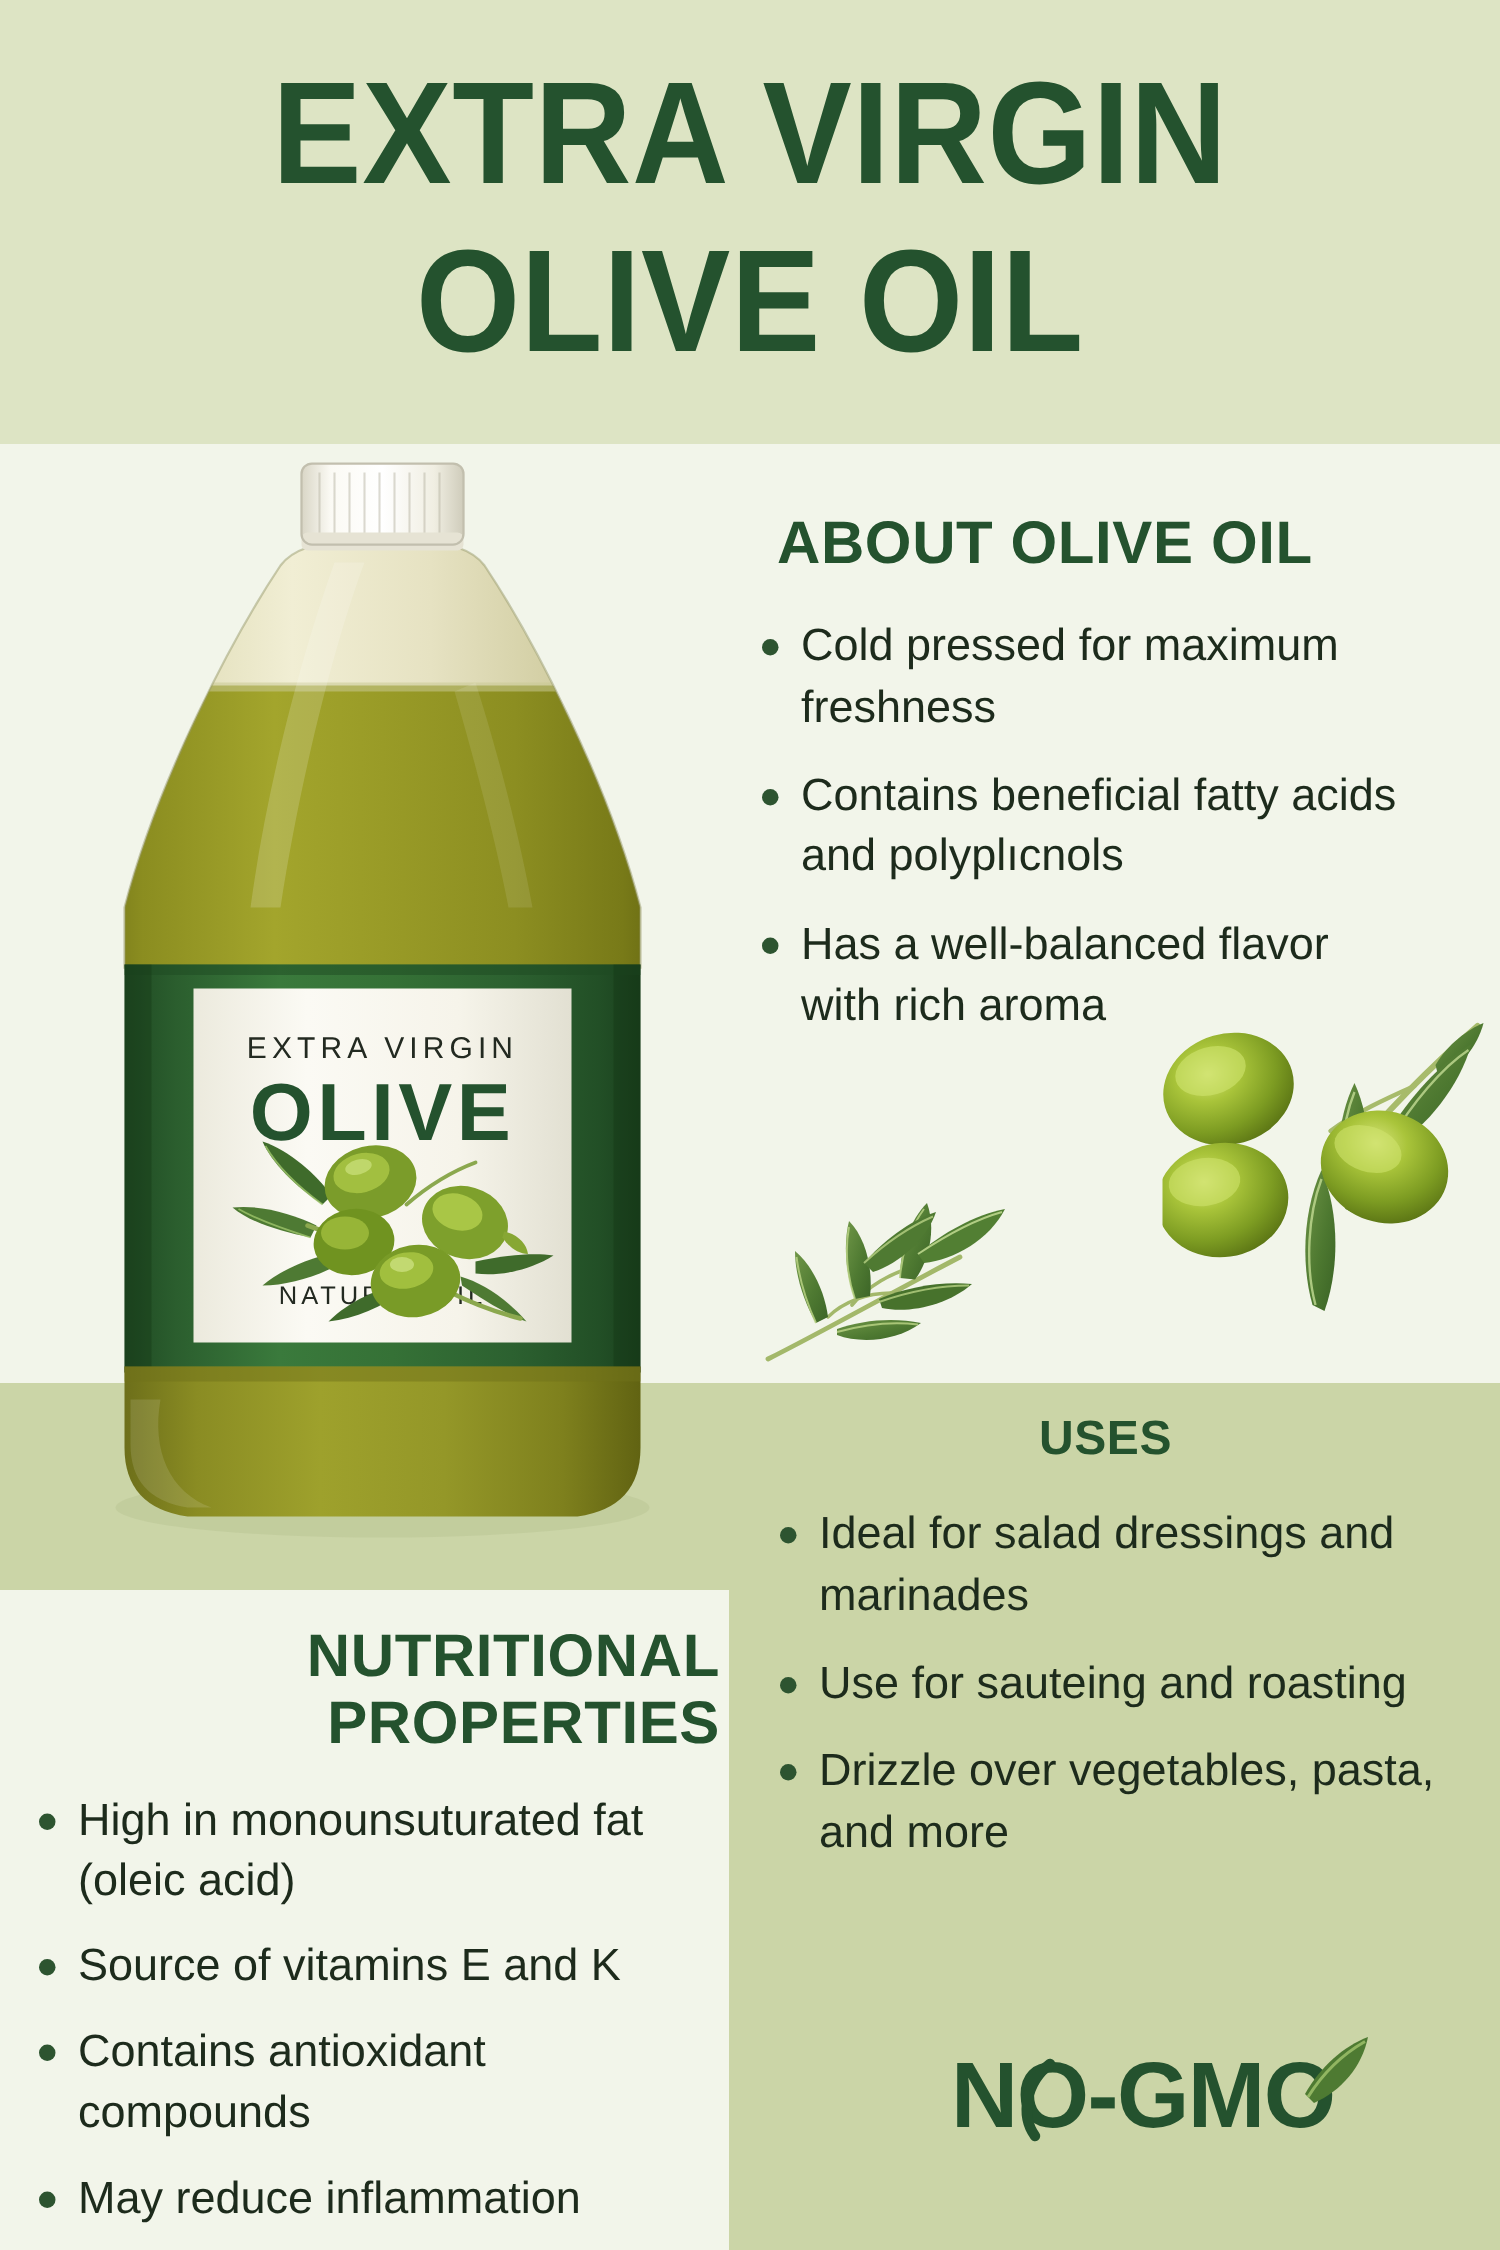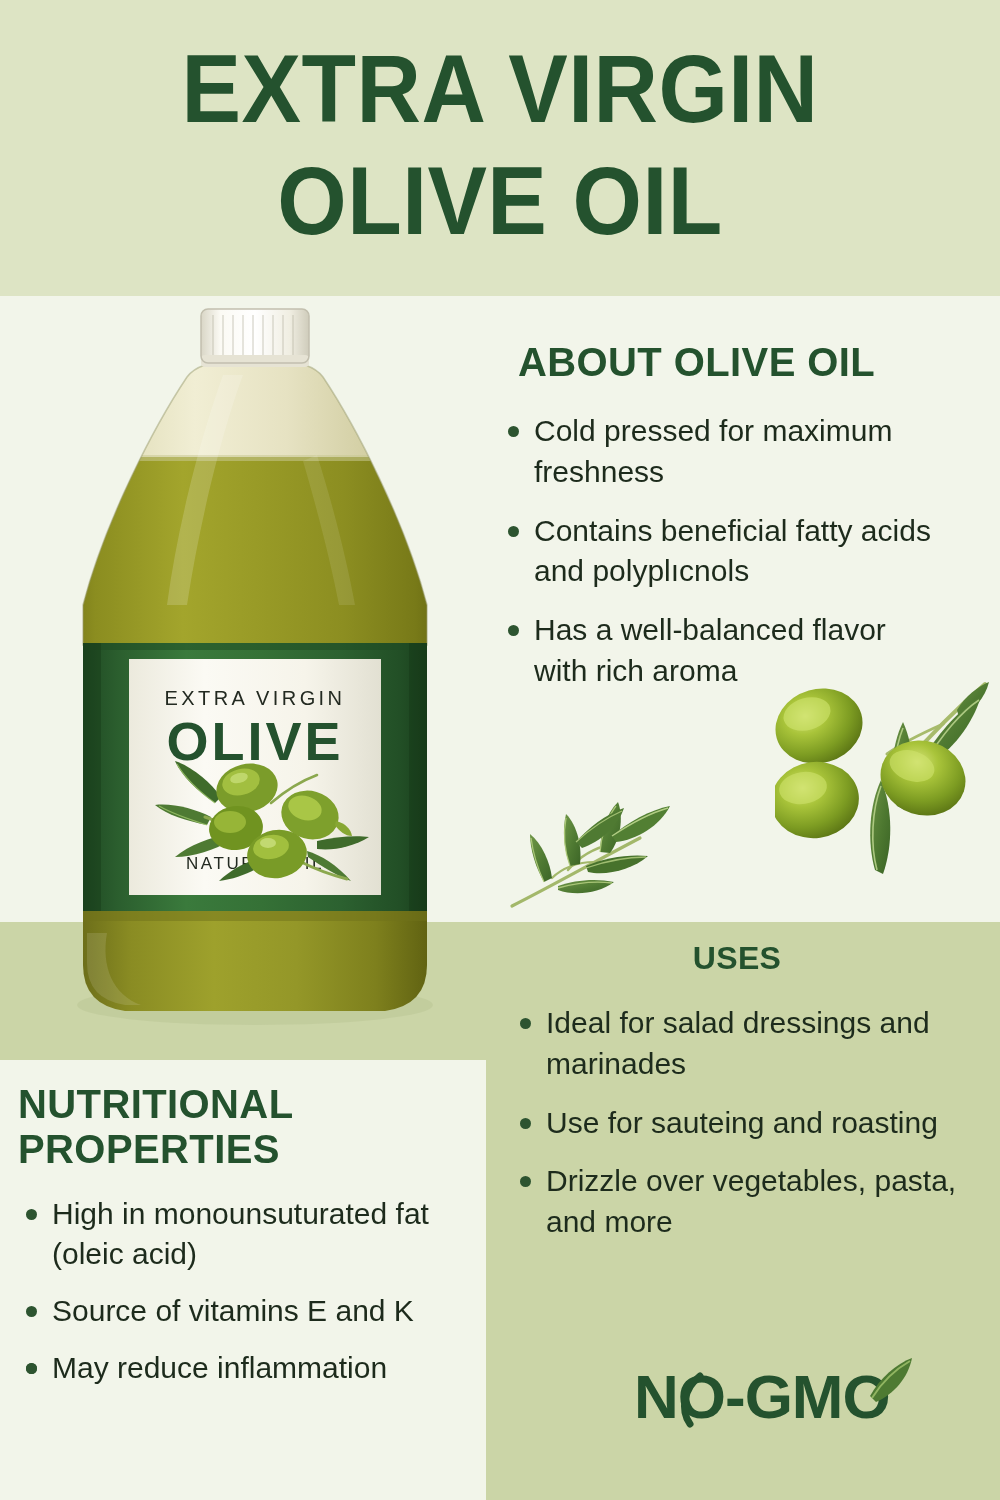--- a/index.html
+++ b/index.html
@@ -142,21 +142,21 @@
     position: absolute;
     left: 18px;
     top: 1082px;
     width: 462px;
   }
   .nutri-heading {
     color: #24522e;
     font-size: 40px;
     font-weight: bold;
     letter-spacing: 0.4px;
-    text-align: left;
+    text-align: right;
     line-height: 1.12;
     margin: 0 0 22px 0;
   }
   .nutri-inner .blist li {
     font-size: 30px;
     margin-bottom: 16px;
   }
 
   
   .bottle-wrap {
@@ -448,20 +448,21 @@
       <li>
         <span class="bullet-dot"></span>
         <span>High in monounsuturated fat (oleic acid)</span>
       </li>
       <li>
         <span class="bullet-dot"></span>
         <span>Source of vitamins E and K</span>
       </li>
       <li>
         <span class="bullet-dot"></span>
+        <span>Contains antioxidant compounds</span>
       </li>
       <li>
         <span class="bullet-dot"></span>
         <span>May reduce inflammation</span>
       </li>
     </ul>
   </div>
 
   <div class="nogmo">
     <svg width="280" height="90" viewBox="0 0 280 90">

